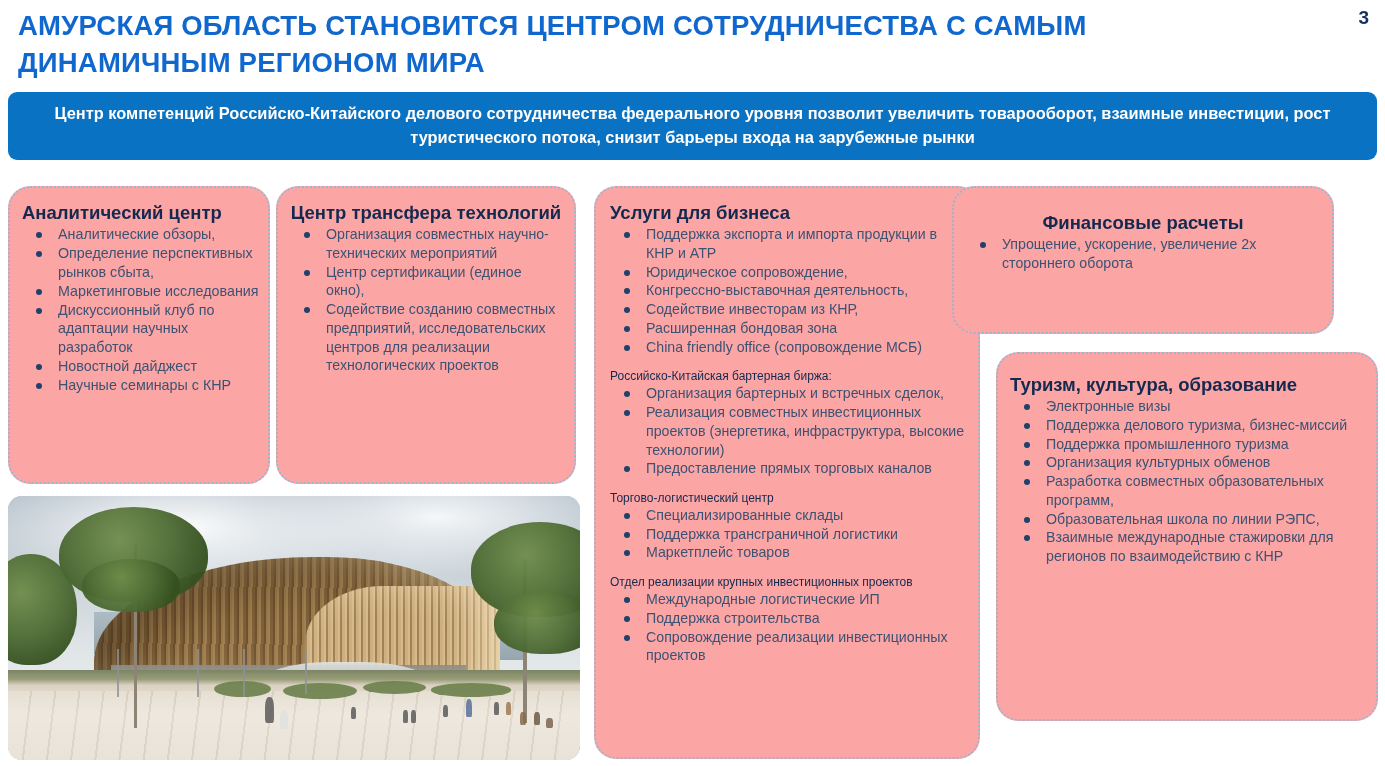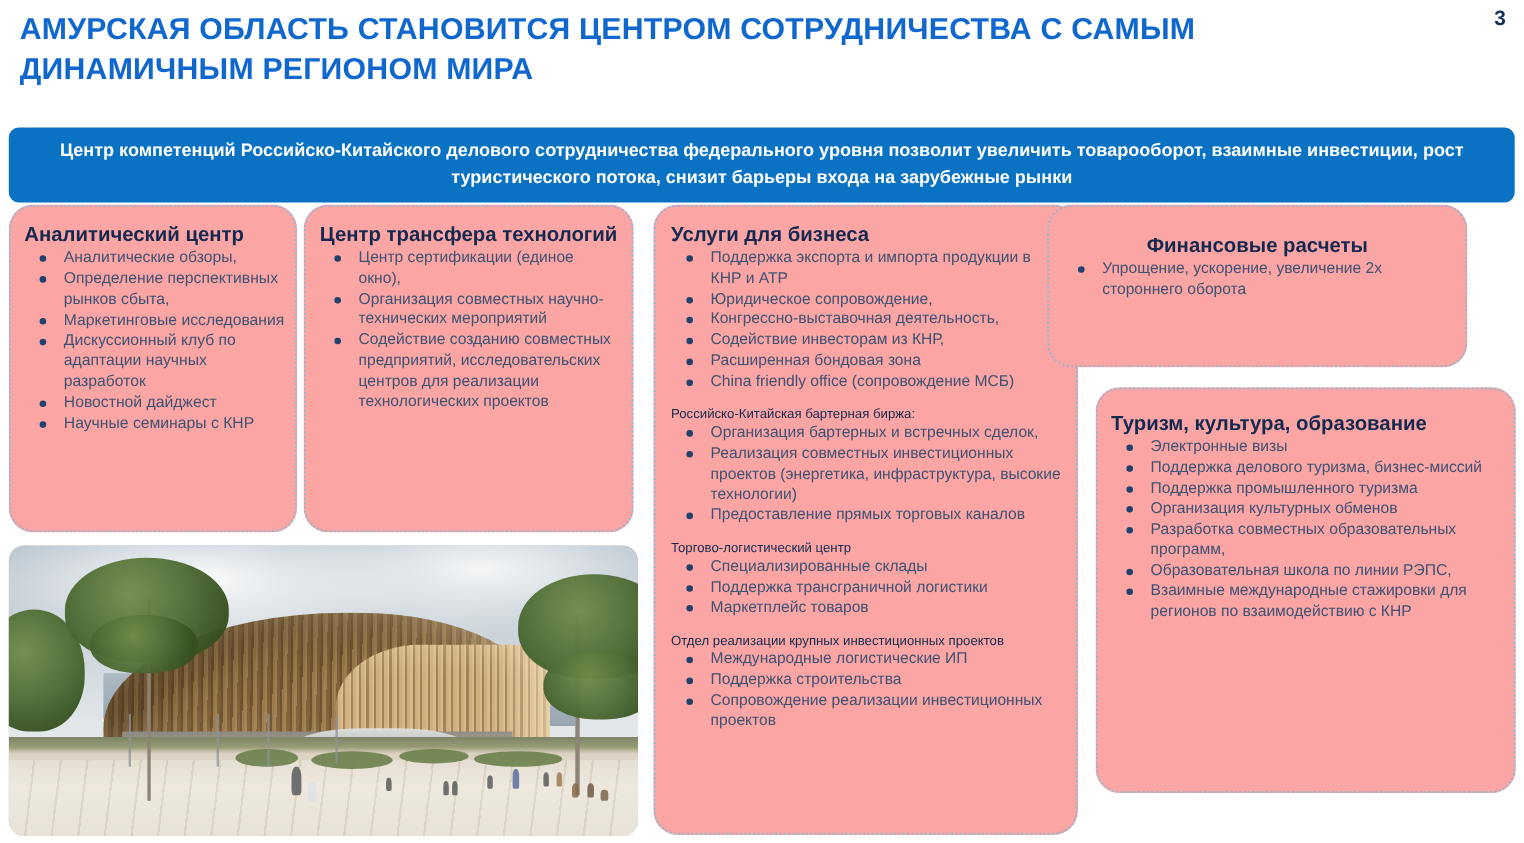--- a/index.html
+++ b/index.html
@@ -26,21 +26,21 @@
     position:absolute;right:16px;top:7px;
     color:#15305e;font-size:19px;font-weight:bold;
   }
 
   
   .banner{
     position:absolute;left:8px;top:92px;width:1369px;height:68px;
     background:#0a72c3;
     border-radius:9px;
     display:flex;align-items:center;justify-content:center;
-    box-sizing:border-box;padding:0 22px;margin-top:24px;
+    box-sizing:border-box;padding:0 22px;
   }
   .banner-text{
     color:#ffffff;font-size:16.4px;font-weight:bold;
     text-align:center;line-height:1.45;
   }
 
   
   .card{
     position:absolute;
     border:2px dotted #9fb3cc;
@@ -182,22 +182,22 @@
       <li>Маркетинговые исследования</li>
       <li>Дискуссионный клуб по адаптации научных разработок</li>
       <li>Новостной дайджест</li>
       <li>Научные семинары с КНР</li>
     </ul>
   </div>
 
   <div class="card" id="card-transfer">
     <div class="card-title center">Центр трансфера технологий</div>
     <ul class="bul">
+      <li>Организация совместных научно-технических мероприятий</li>
       <li>Центр сертификации (единое окно),</li>
-      <li>Организация совместных научно-технических мероприятий</li>
       <li>Содействие созданию совместных предприятий, исследовательских центров для реализации технологических проектов</li>
     </ul>
   </div>
 
   <div class="card" id="card-services">
     <div class="card-title">Услуги для бизнеса</div>
     <ul class="bul">
       <li>Поддержка экспорта и импорта продукции в КНР и АТР</li>
       <li>Юридическое сопровождение,</li>
       <li>Конгрессно-выставочная деятельность,</li>

